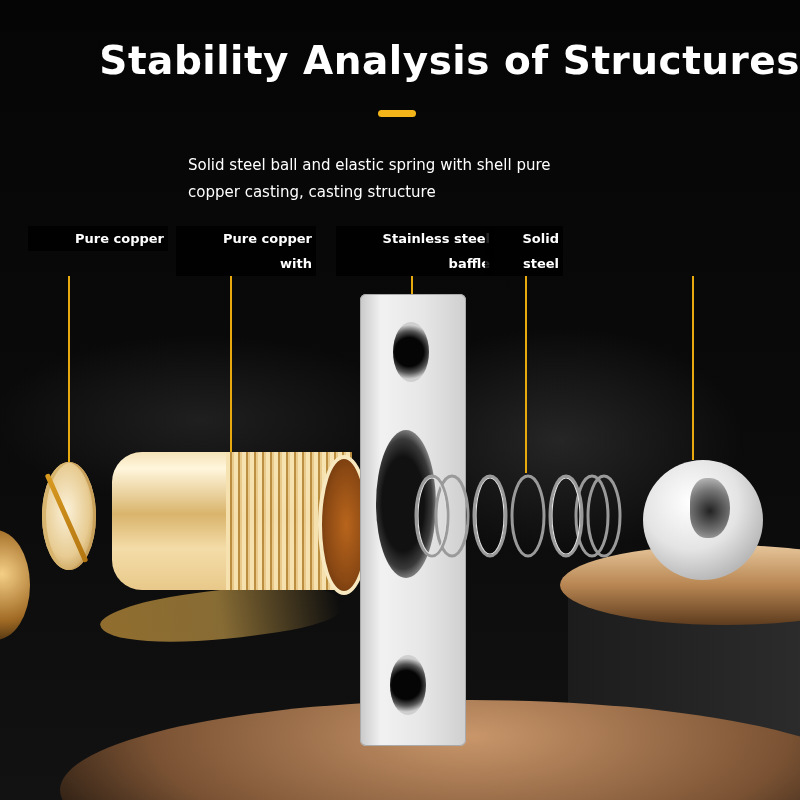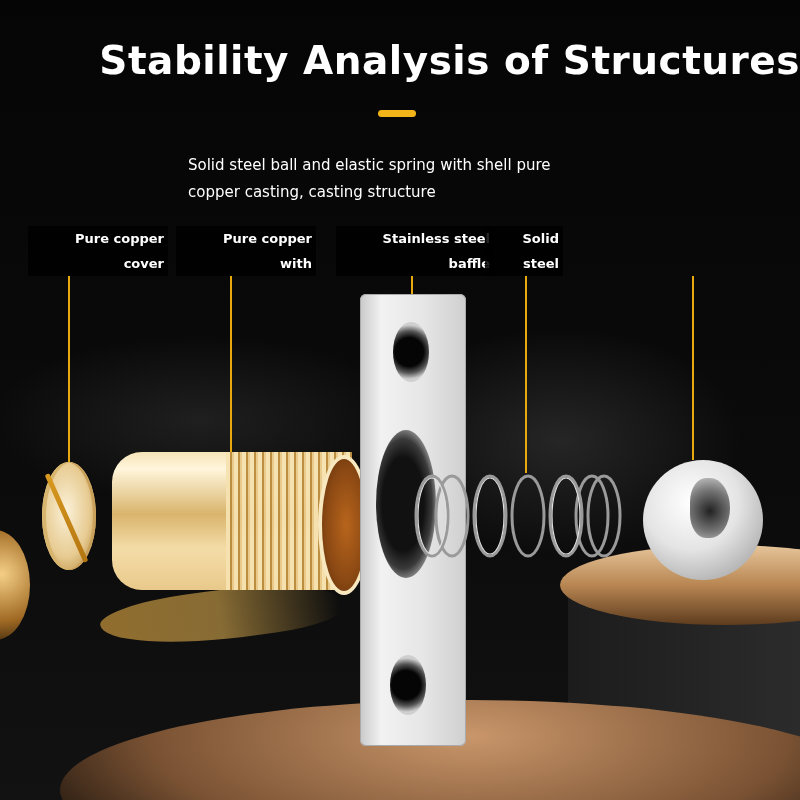--- a/index.html
+++ b/index.html
@@ -65,21 +65,20 @@
   </div>
 
   <div class="gold-sphere"></div>
   <div class="drape"></div>
   <div class="podium-right-body"></div>
   <div class="podium-right"></div>
   <div class="podium-bottom"></div>
 
   <div class="label" style="left:28px;width:132px;">
     <div>Pure copper</div>
-    <div>cover</div>
   </div>
   <div class="label" style="left:176px;width:132px;">
     <div>Pure copper</div>
     <div>with</div>
   </div>
   <div class="label" style="left:336px;width:150px;">
     <div>Stainless steel</div>
     <div>baffle</div>
   </div>
   <div class="label" style="left:485px;width:70px;">

